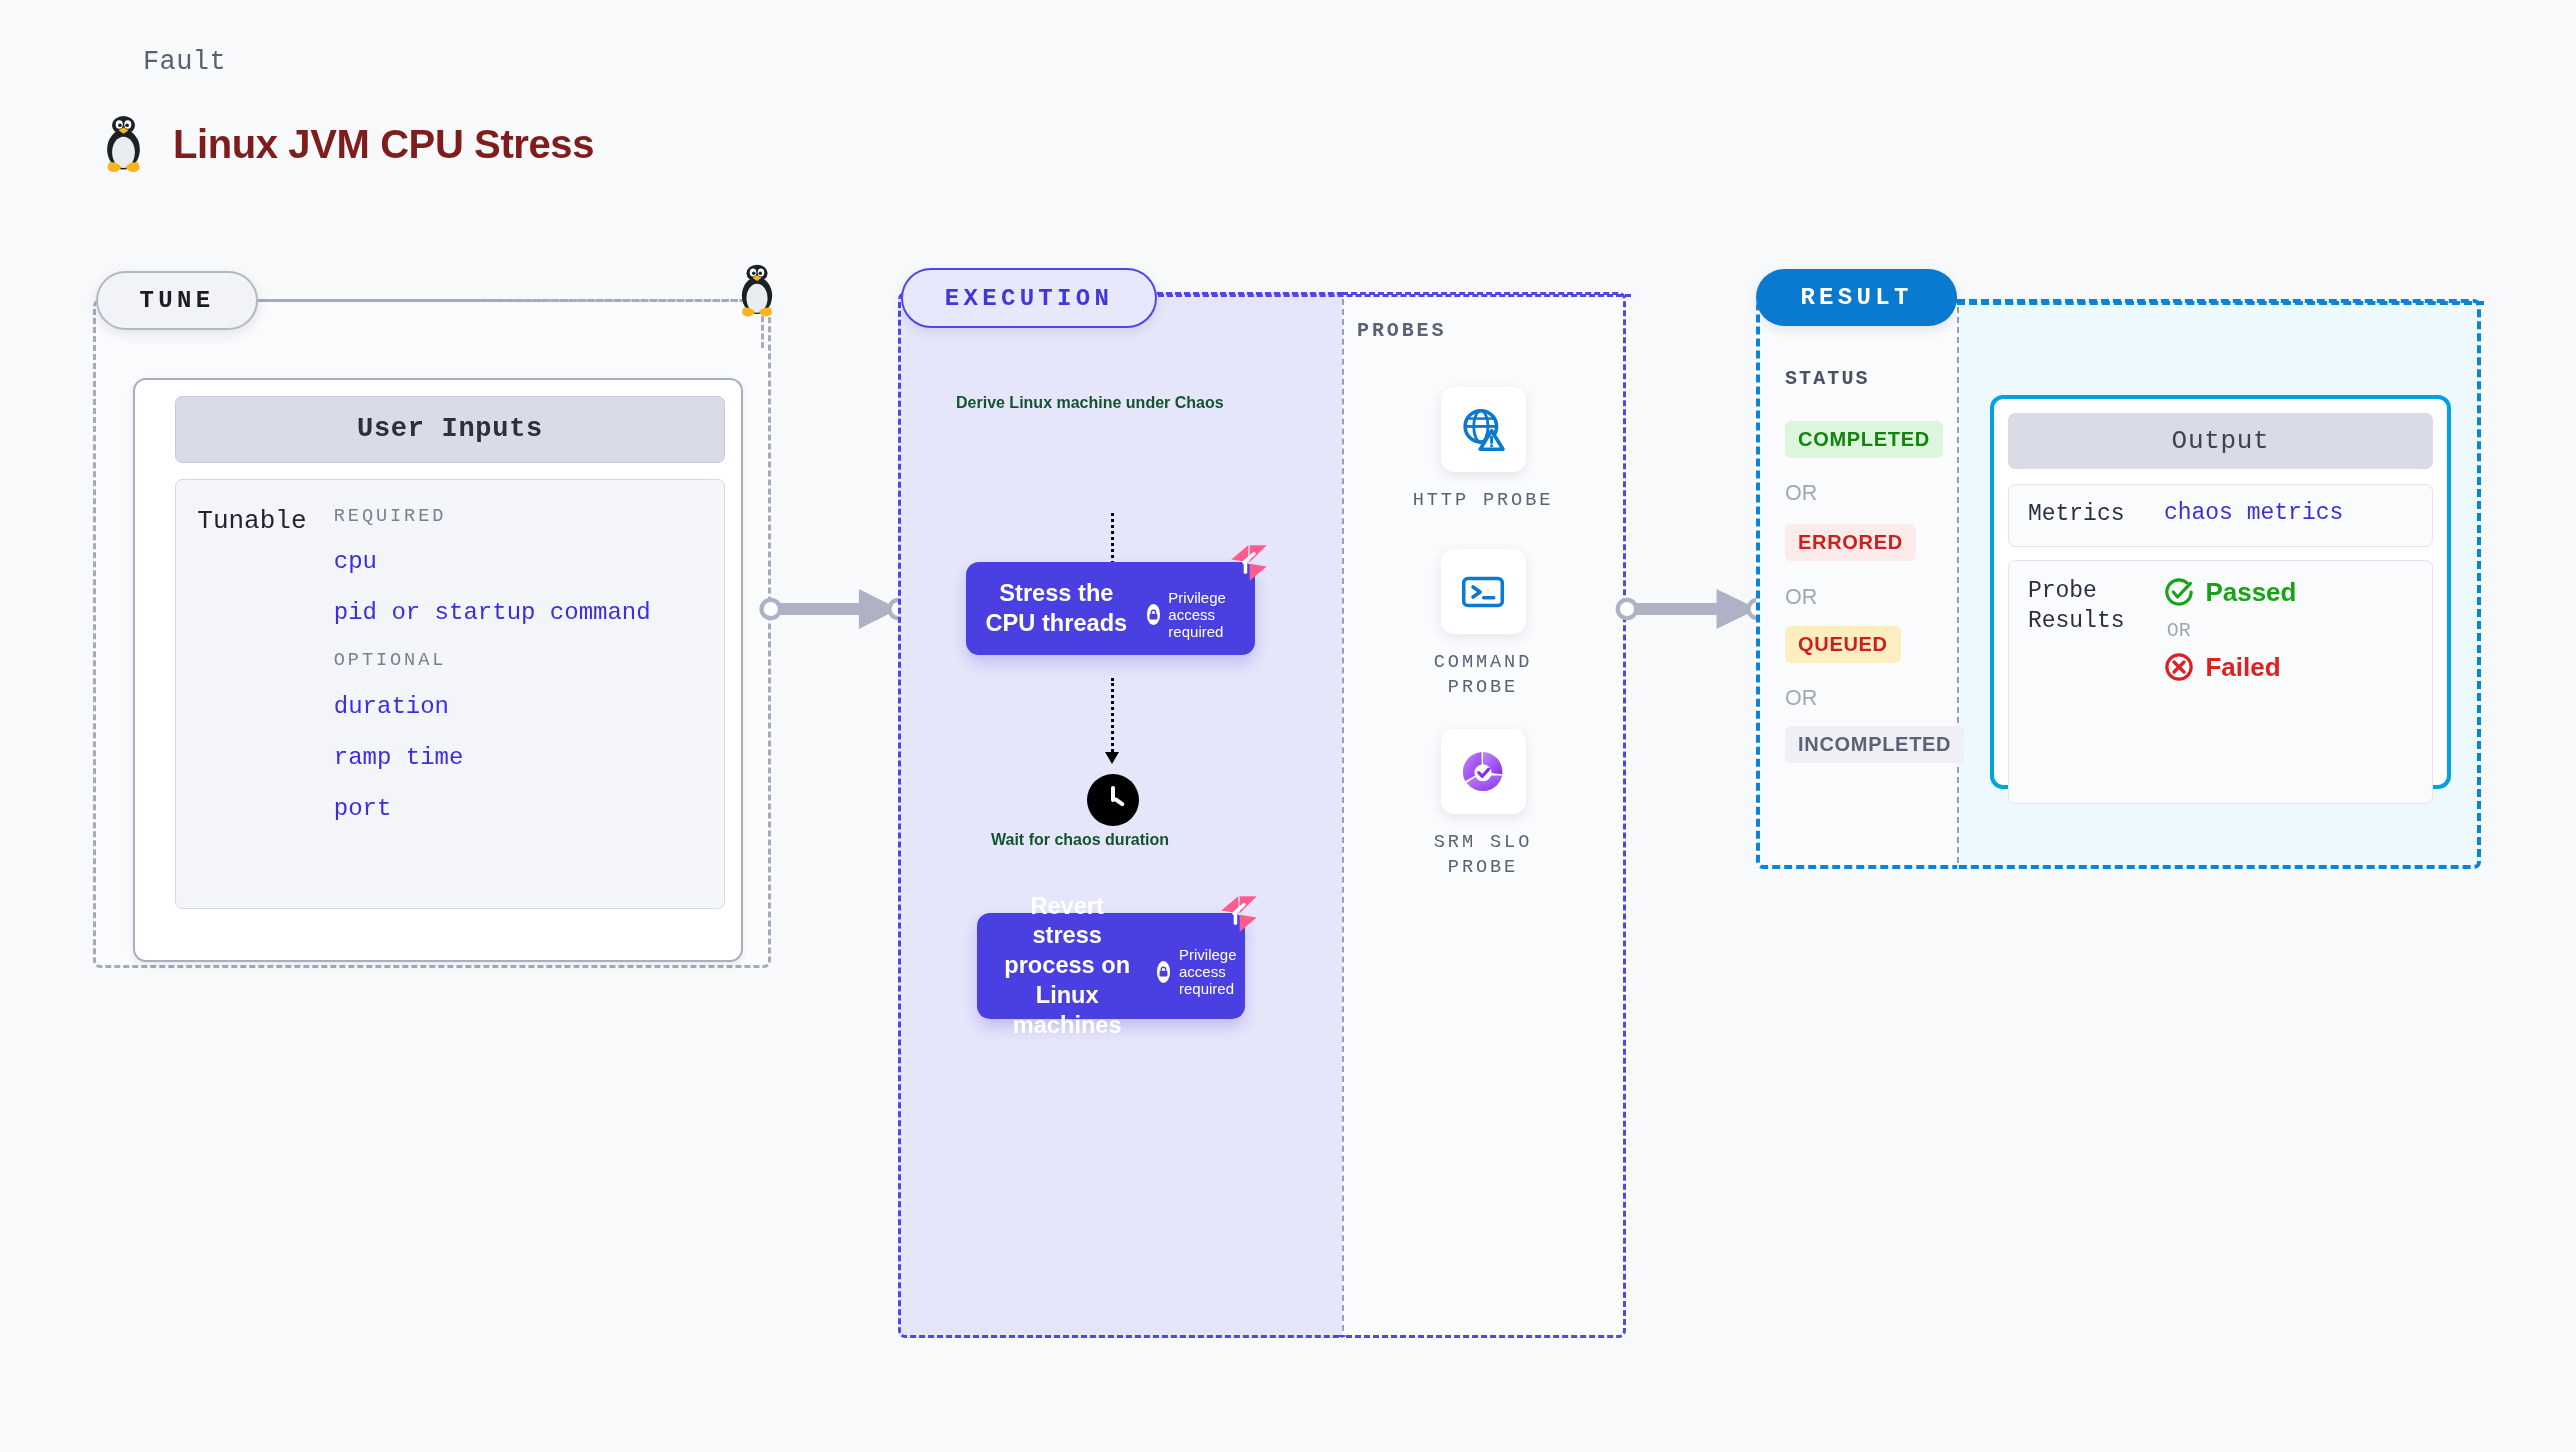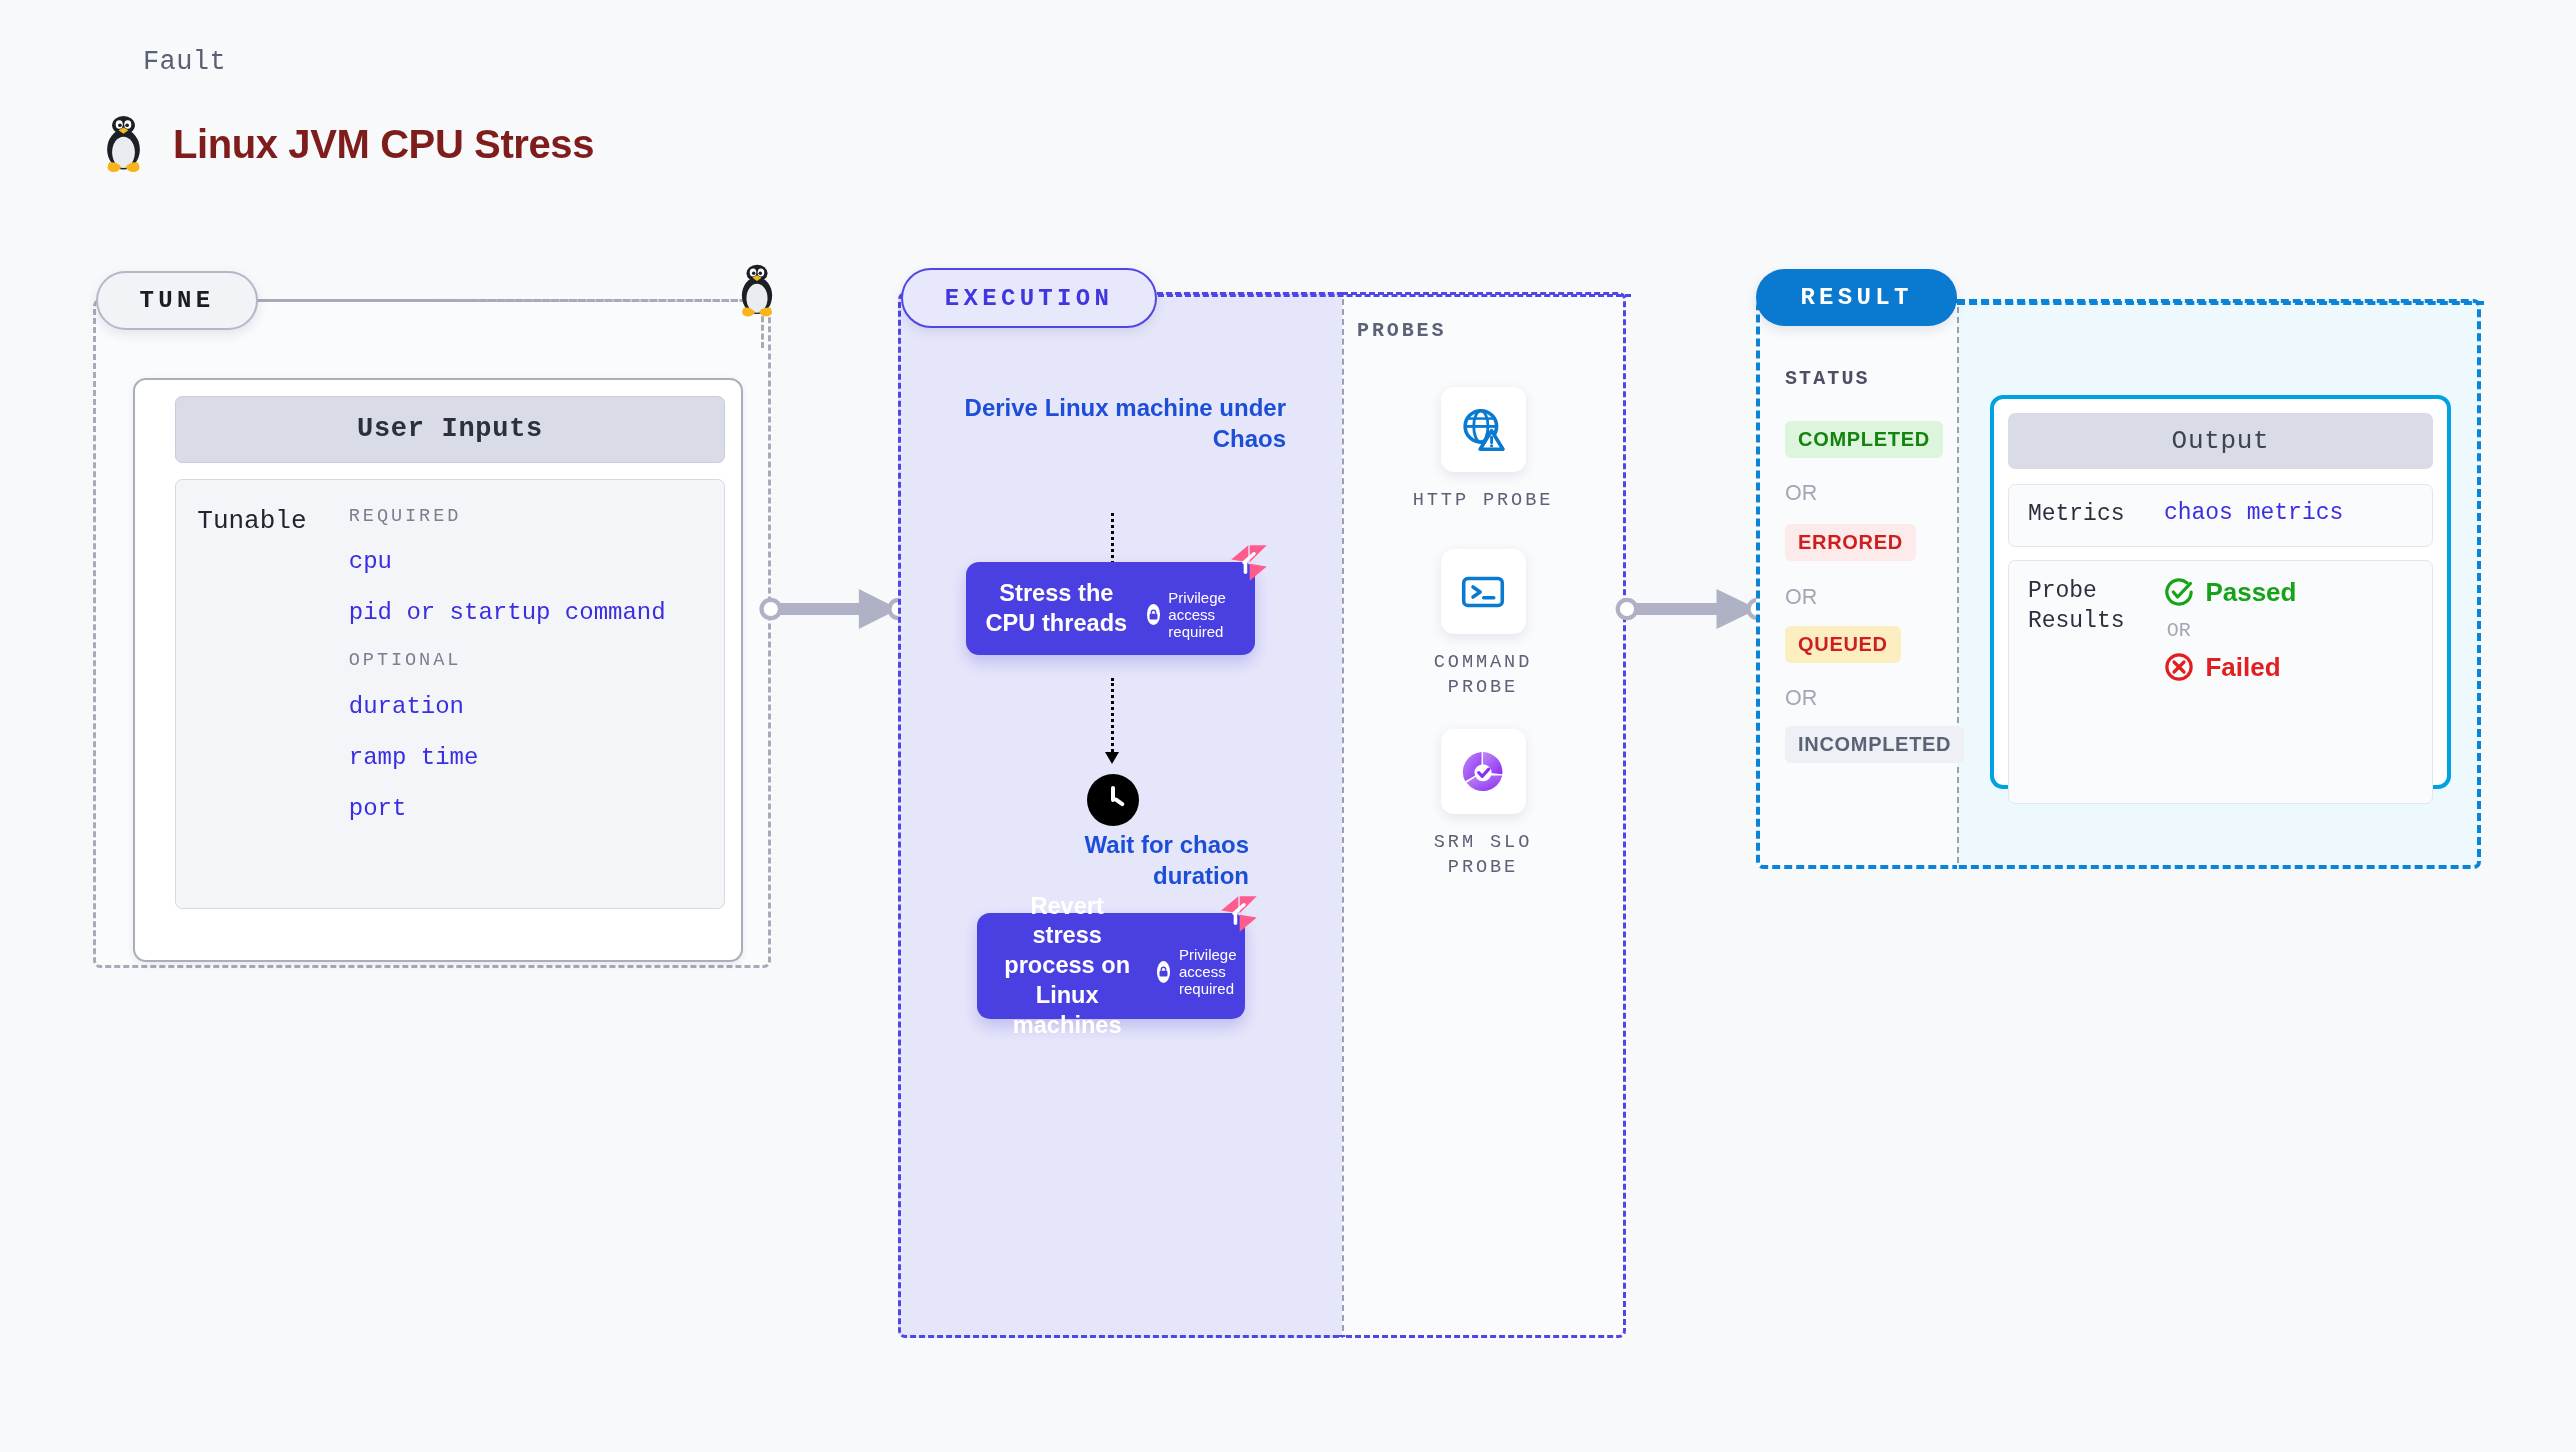--- a/index.html
+++ b/index.html
@@ -104,21 +104,21 @@
   .tune-head {
     margin: 15.8px; height: 67px; background: #d9dbe6;
     border: 1.4px solid #c7cada; border-radius: 7.2px;
     display: flex; align-items: center; justify-content: center;
     font-family: "Liberation Mono", monospace; font-size: 27px;
     font-weight: bold; color: #2b2f3e; letter-spacing: 0.7px;
   }
   .tune-body {
     margin: 0 15.8px 15.8px 15.8px; height: 430px;
     background: #f4f5f9; border: 1.4px solid #d6d9e3; border-radius: 7.2px;
-    display: flex; padding: 26px 0 0 0; gap: 15px;
+    display: flex; padding: 26px 0 0 0;
   }
   .tunable-label {
     width: 158px; padding-left: 21.5px;
     font-family: "Liberation Mono", monospace; font-size: 26px; color: #22252f;
   }
   .tune-fields { flex: 1; padding-right: 14.3px; }
   .field-group-title {
     font-family: "Liberation Mono", monospace; font-size: 18.6px;
     color: #7a8090; letter-spacing: 2.9px; margin-bottom: 21.5px;
   }
@@ -147,22 +147,22 @@
   .result-dash-line {
     position: absolute; left: 1957px; top: 301px; width: 527px; height: 0;
     border-top: 4.3px dashed #0a84d8;
   }
 
   
   .connector { position: absolute; }
 
   
   .exec-step-text {
-    position: absolute; text-align: right;
-    font-size: 24px; font-weight: bold; color: #1d4ed8; line-height: 1.28;
+    position: absolute; text-align: left;
+    font-size: 16px; font-weight: bold; color: #14532d; line-height: 1.28;
   }
   .step1-text { left: 956px; top: 393px; width: 330px; }
   .step-wait-text { left: 991px; top: 830px; width: 258px; }
 
   .dotted-arrow {
     position: absolute; width: 0;
     border-left: 3.6px dotted #000;
   }
   .arrow-head-down {
     position: absolute; width: 0; height: 0;

